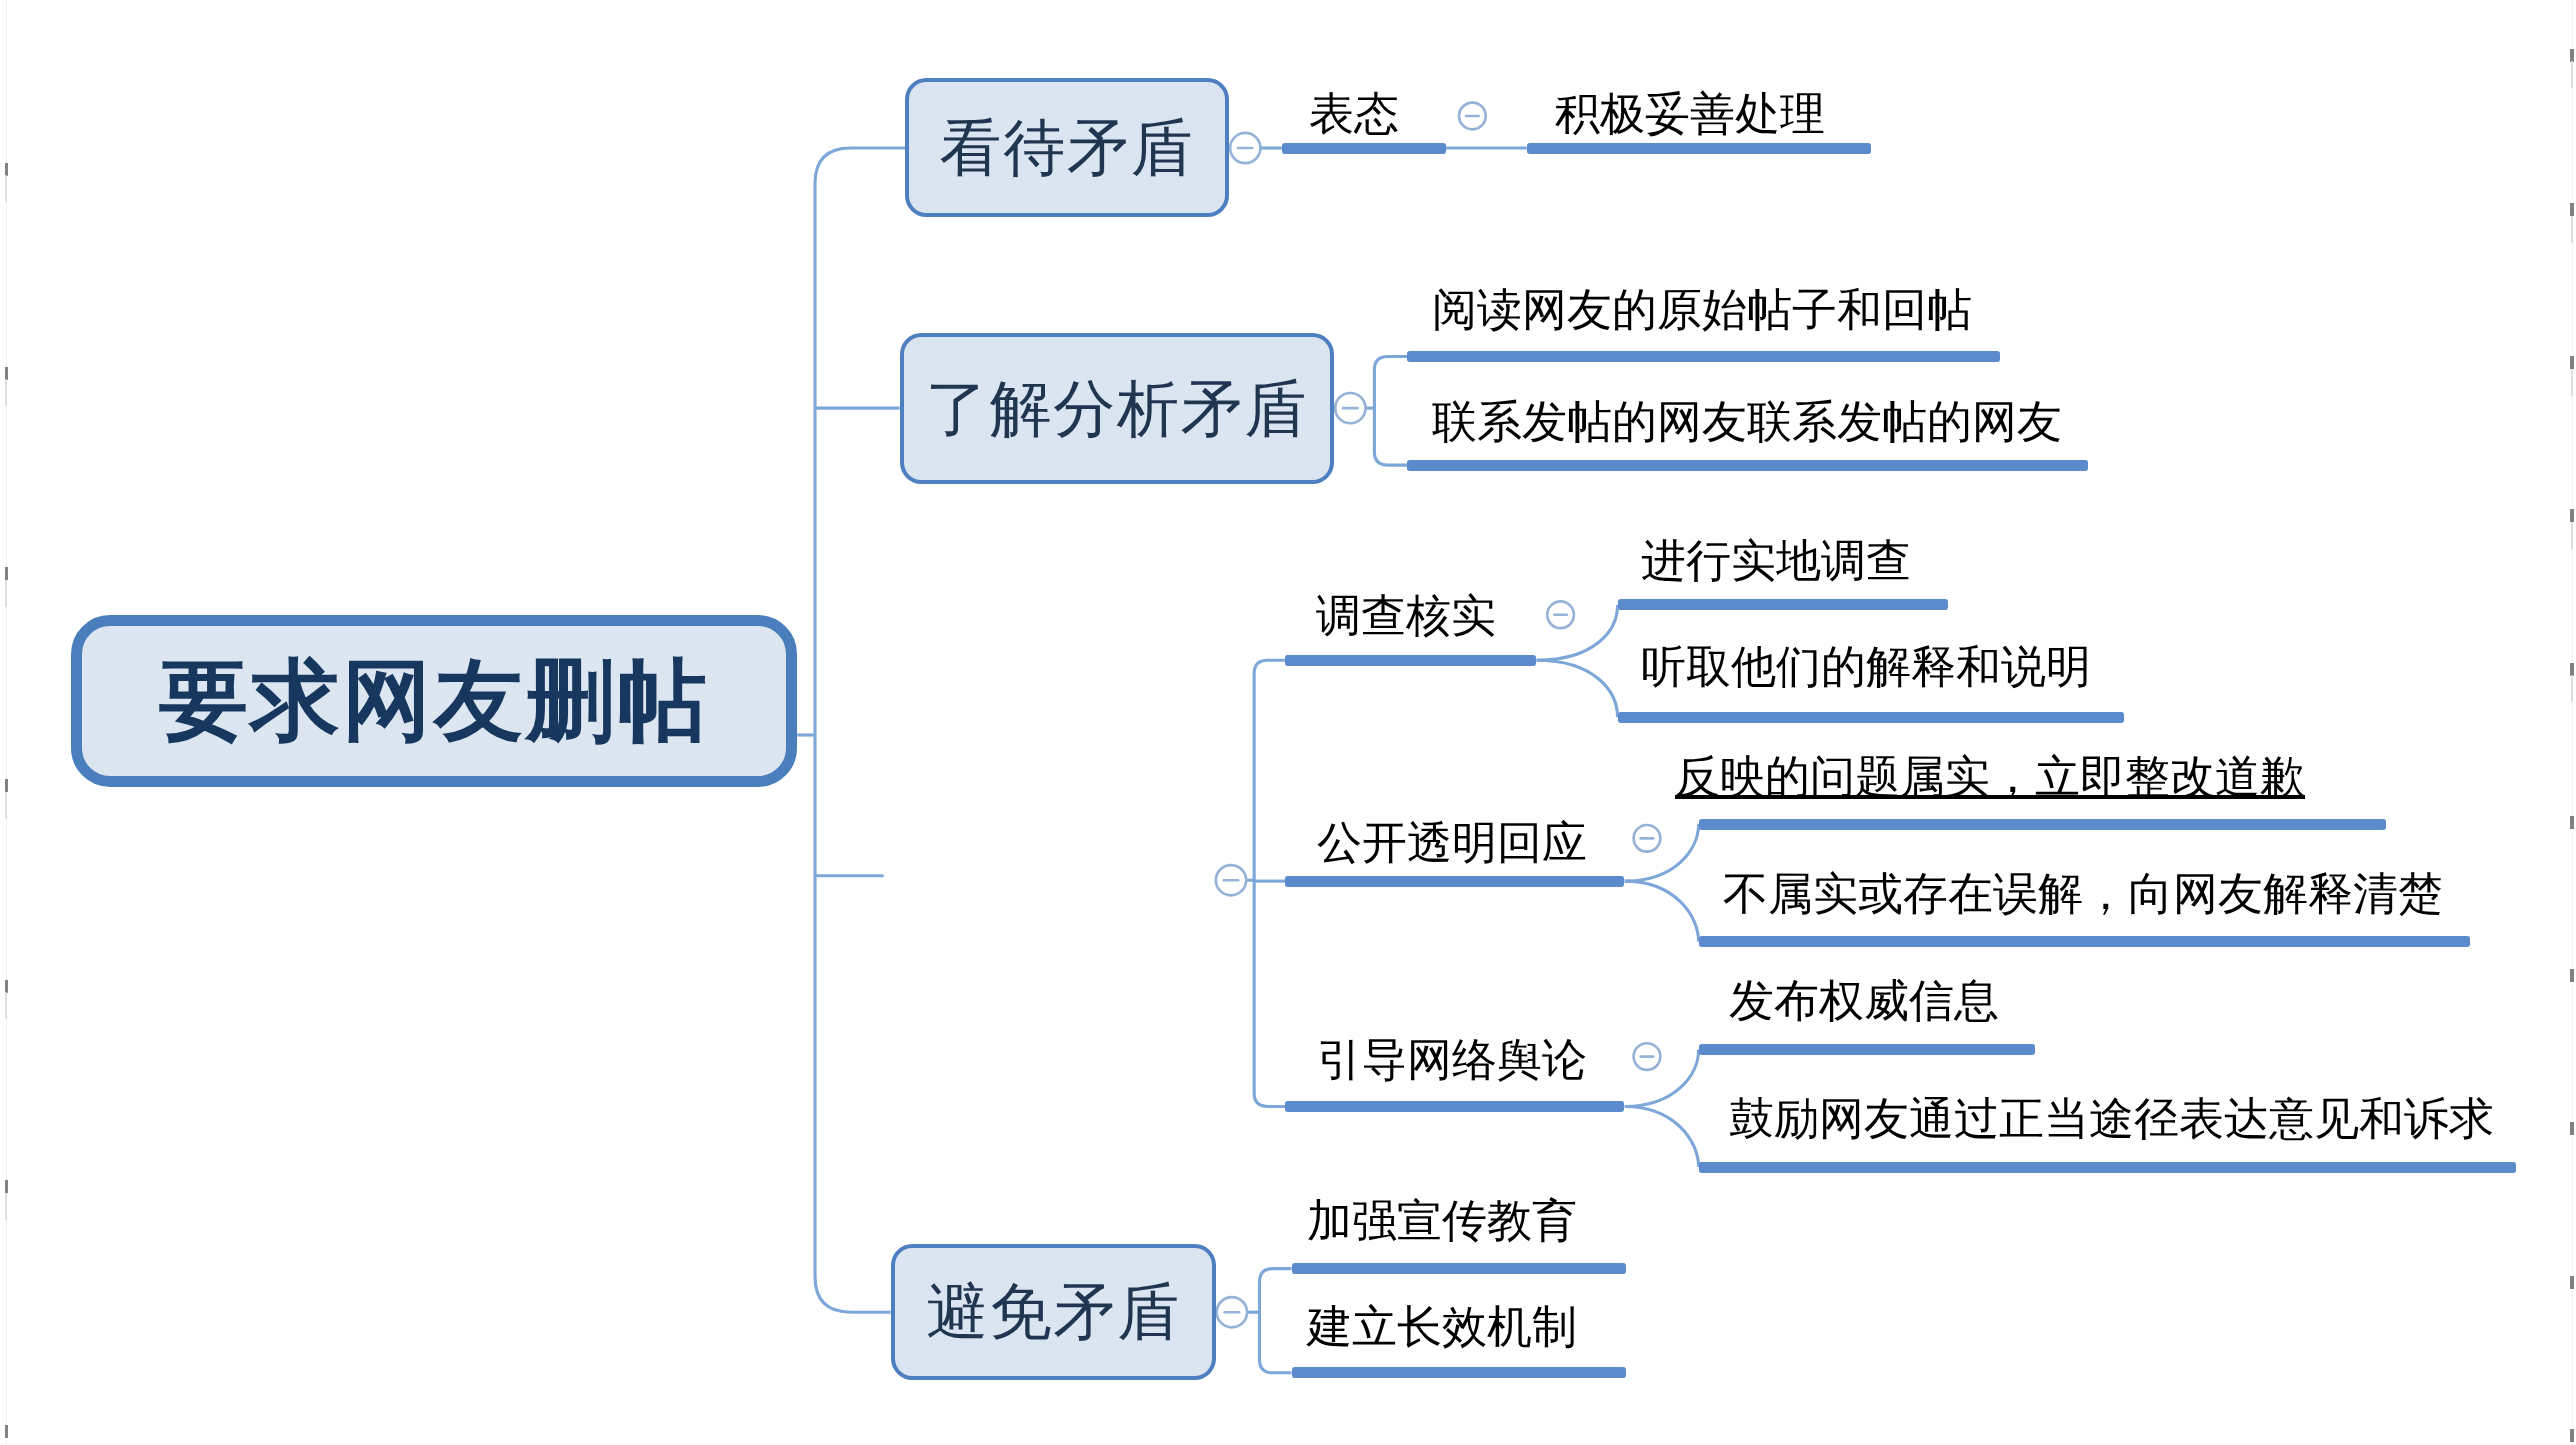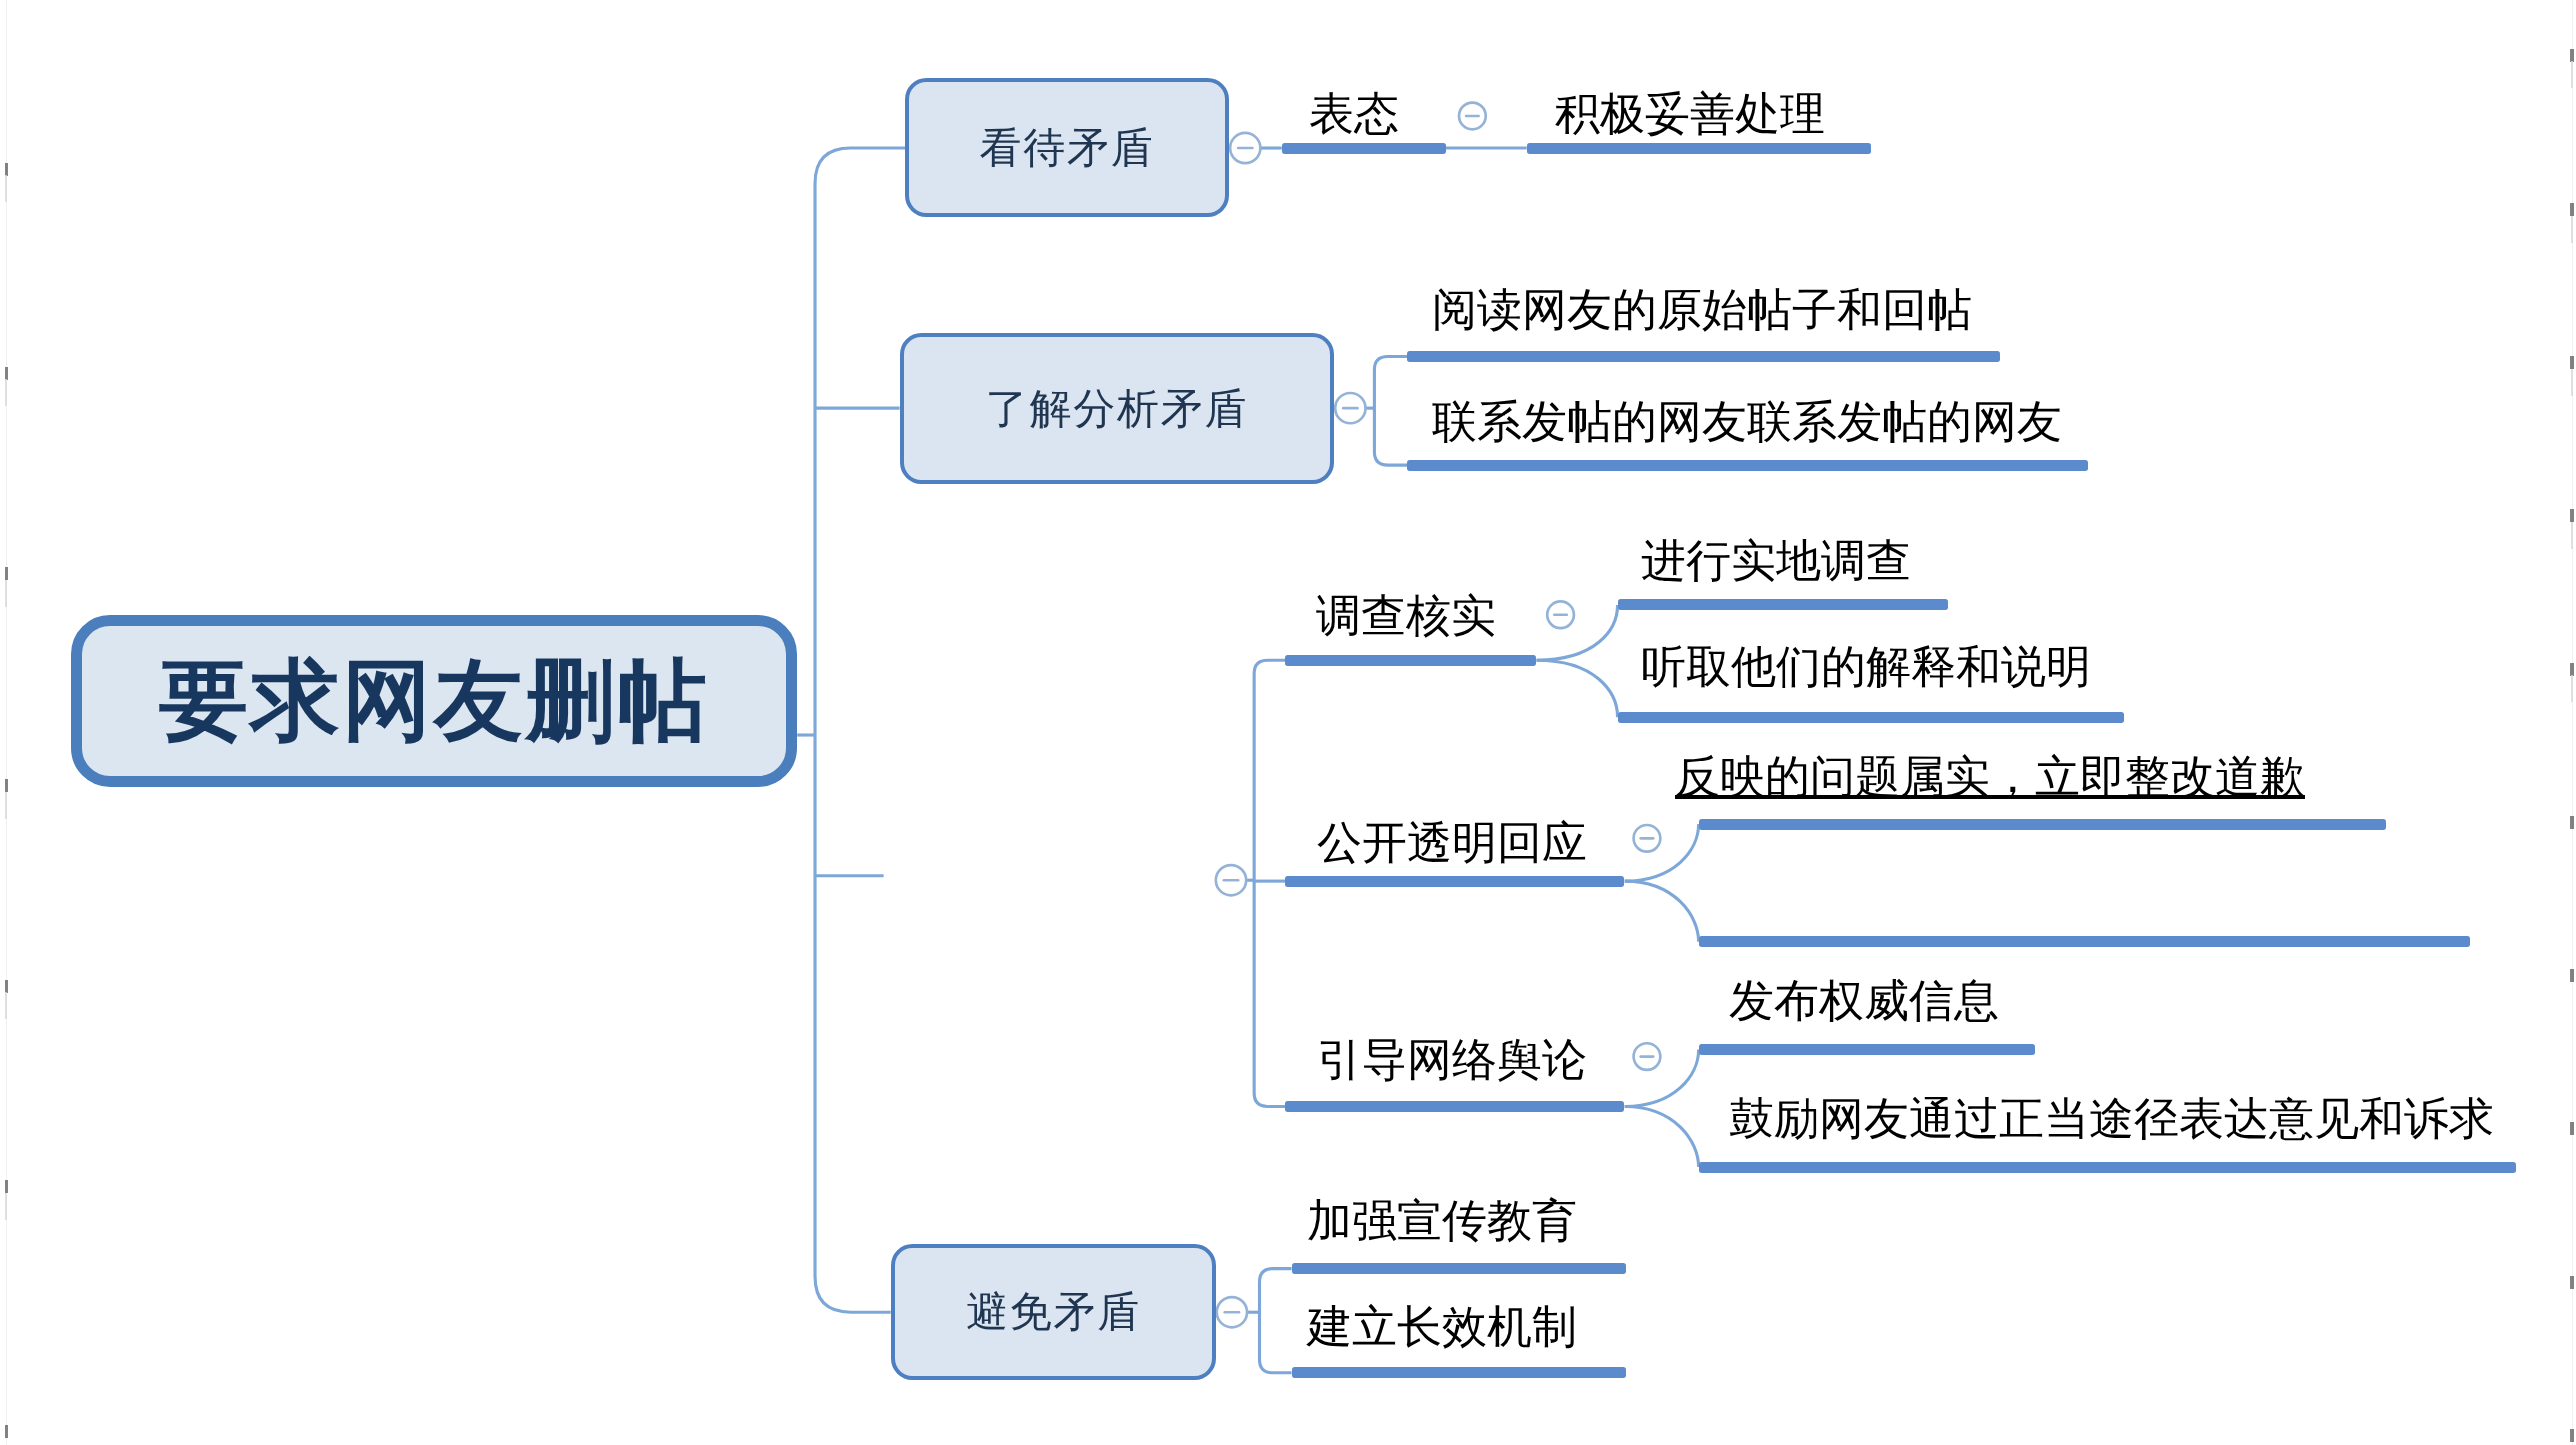--- a/index.html
+++ b/index.html
@@ -24,21 +24,21 @@
   svg.wires{position:absolute;left:0;top:0;}
   .wire{fill:none;stroke:var(--wire);stroke-width:3.5;}
   .btn-circle{fill:#ffffff;stroke:var(--btn);stroke-width:3;}
   .btn-minus{stroke:var(--btn);stroke-width:3;stroke-linecap:round;}
   .topicbox{
     position:absolute;box-sizing:border-box;
     background:var(--boxfill);
     border:4.5px solid var(--boxborder);
     border-radius:21.4px;
     display:flex;align-items:center;justify-content:center;
-    color:var(--boxtext);font-size:42px;letter-spacing:1.8px;
+    color:var(--boxtext);font-size:62px;letter-spacing:1.8px;
   }
   .rootbox{
     position:absolute;box-sizing:border-box;
     background:var(--rootfill);
     border:11.6px solid var(--rootborder);
     border-radius:39px;
     display:flex;align-items:center;justify-content:center;
     color:var(--roottext);font-size:89px;font-weight:bold;letter-spacing:2.7px;
   }
   .bar{
@@ -138,20 +138,21 @@
   <div class="bar" style="left:1285px;top:655px;width:251px;"></div>
   <div class="lbl" style="left:1641px;top:536px;">进行实地调查</div>
   <div class="bar" style="left:1618px;top:599px;width:330px;"></div>
   <div class="lbl" style="left:1641px;top:646px;font-family:Liberation Mono, monospace;">听取他们的解释和说明</div>
   <div class="bar" style="left:1618px;top:712px;width:506px;"></div>
 
   <div class="lbl" style="left:1317px;top:818px;">公开透明回应</div>
   <div class="bar" style="left:1285px;top:876px;width:339px;"></div>
   <div class="lbl" style="left:1675px;top:752px;text-decoration:underline;">反映的问题属实，立即整改道歉</div>
   <div class="bar" style="left:1699px;top:819px;width:687px;"></div>
+  <div class="lbl" style="left:1723px;top:869px;">不属实或存在误解，向网友解释清楚</div>
   <div class="bar" style="left:1699px;top:936px;width:771px;"></div>
 
   <div class="lbl" style="left:1317px;top:1035px;">引导网络舆论</div>
   <div class="bar" style="left:1285px;top:1101px;width:339px;"></div>
   <div class="lbl" style="left:1729px;top:976px;">发布权威信息</div>
   <div class="bar" style="left:1699px;top:1044px;width:336px;"></div>
   <div class="lbl" style="left:1729px;top:1094px;">鼓励网友通过正当途径表达意见和诉求</div>
   <div class="bar" style="left:1699px;top:1162px;width:817px;"></div>
 
   <div class="lbl" style="left:1307px;top:1196px;">加强宣传教育</div>

